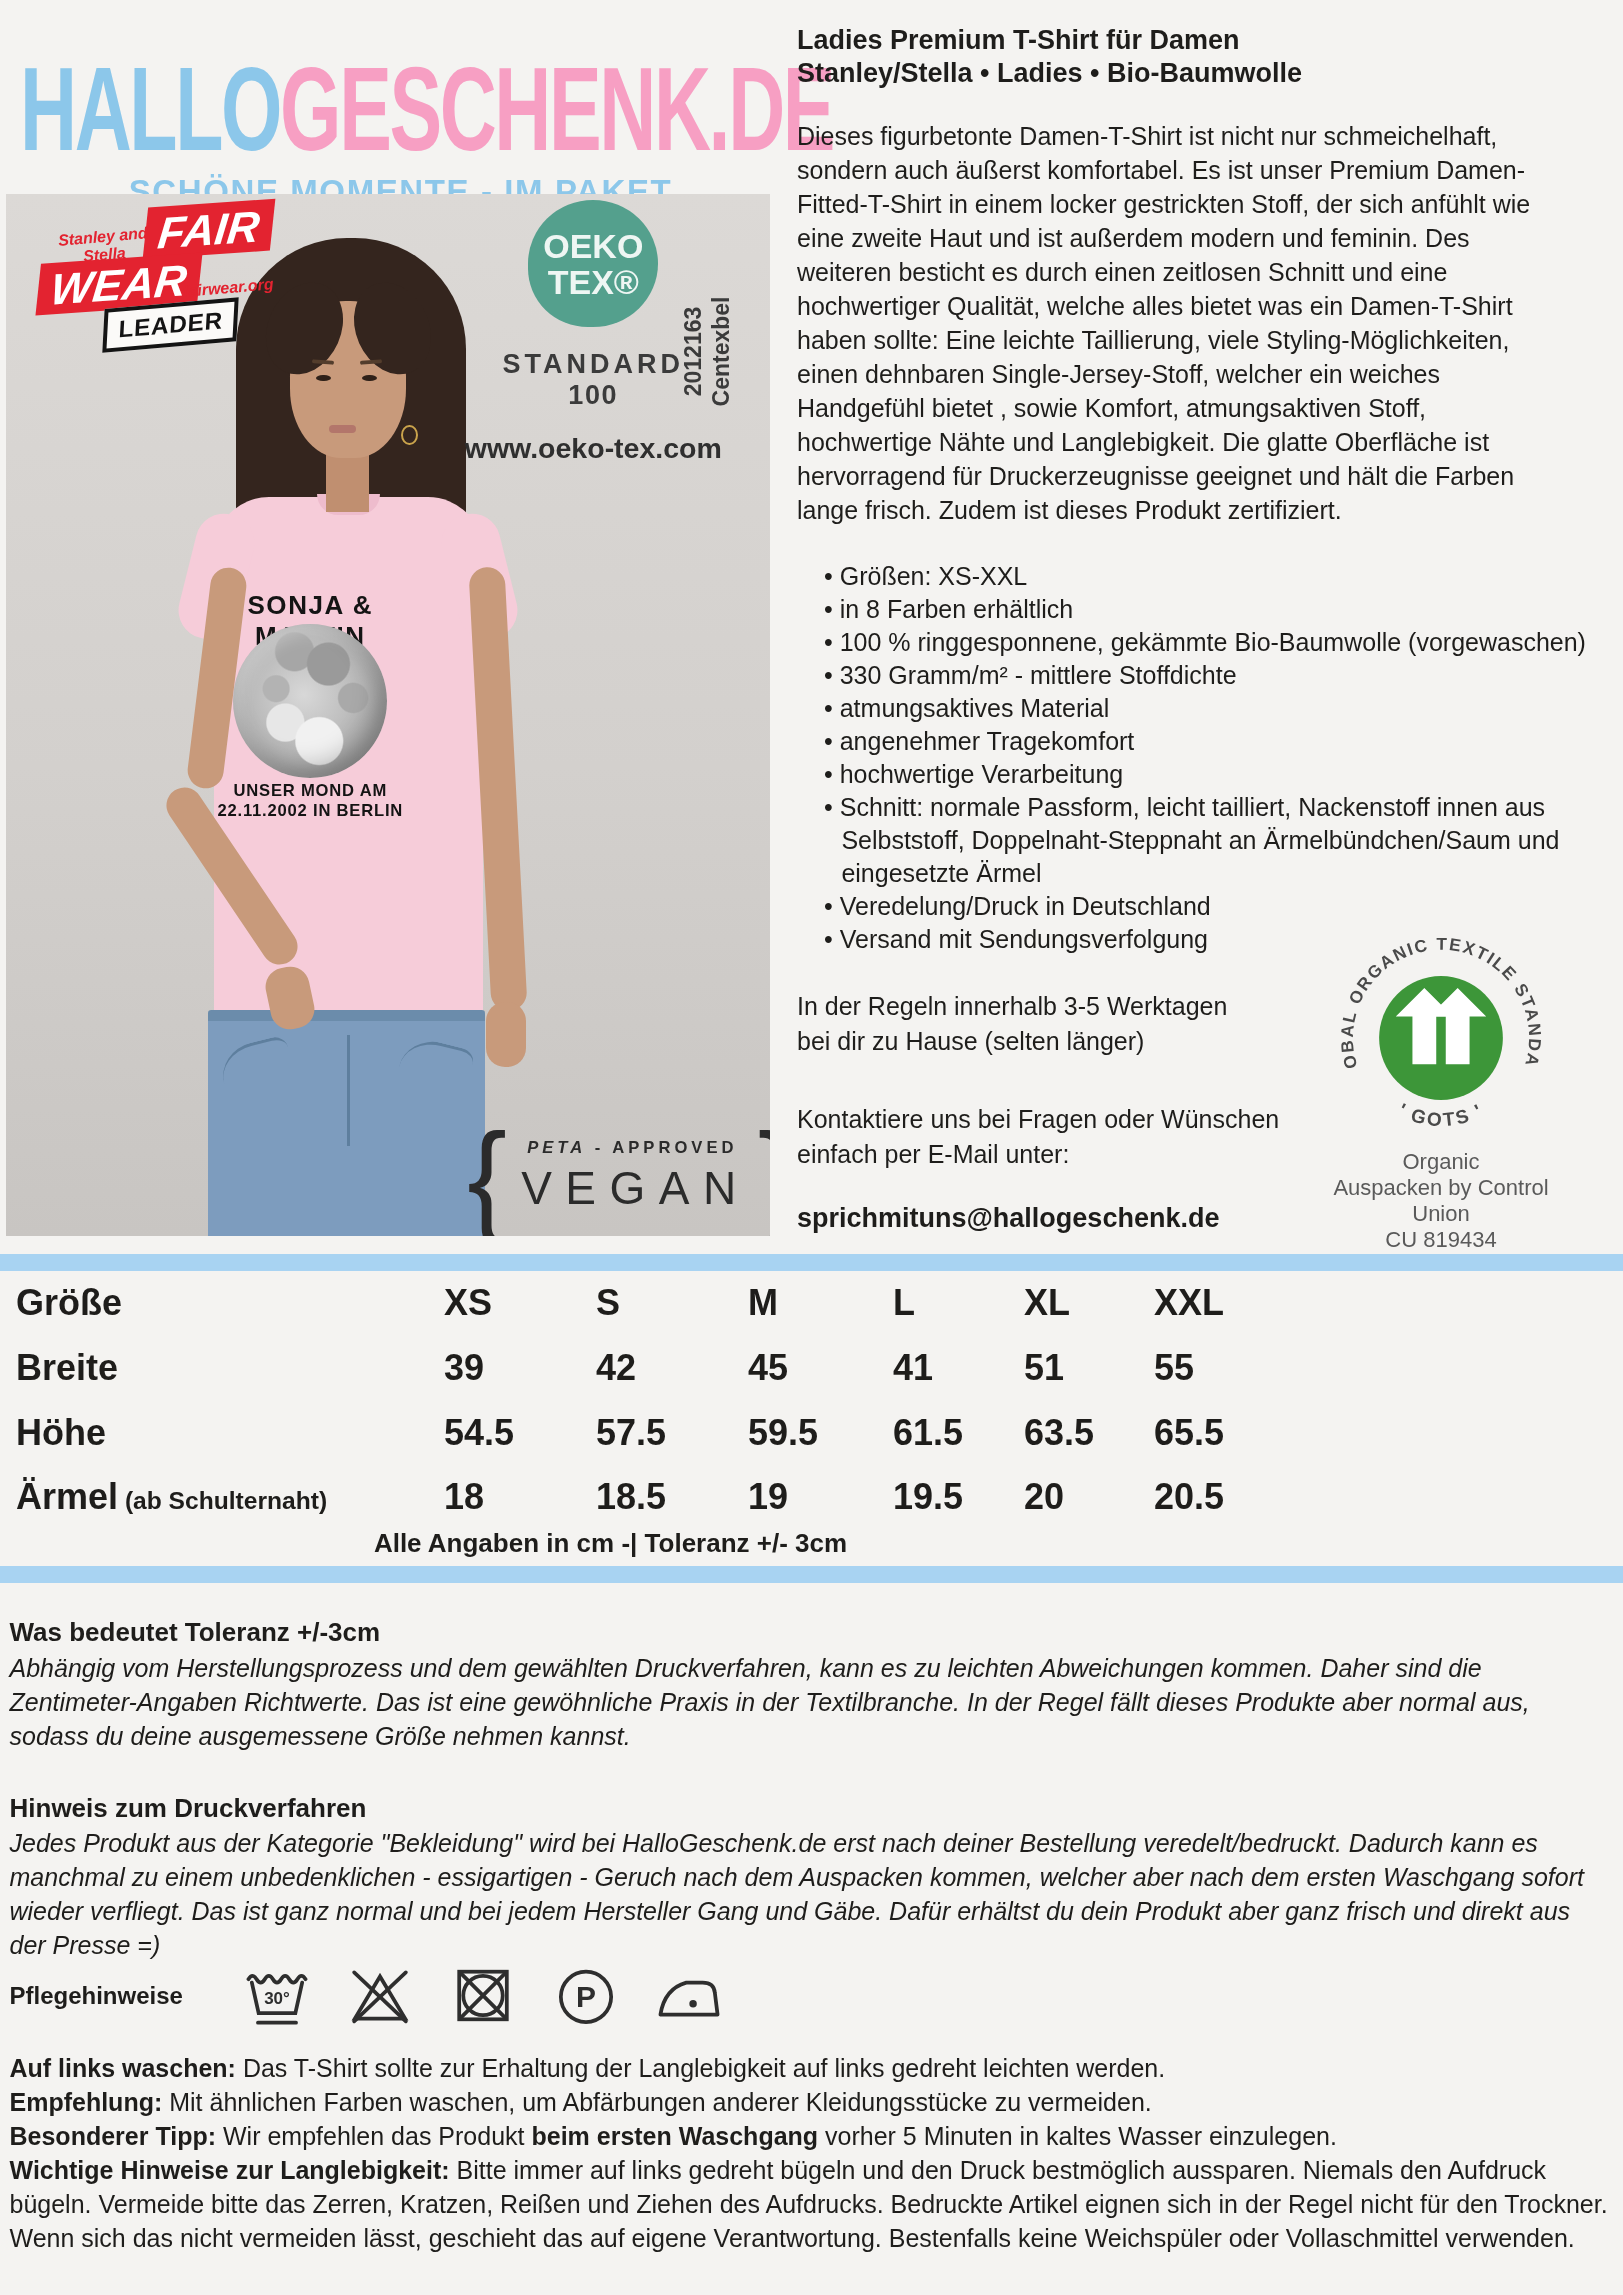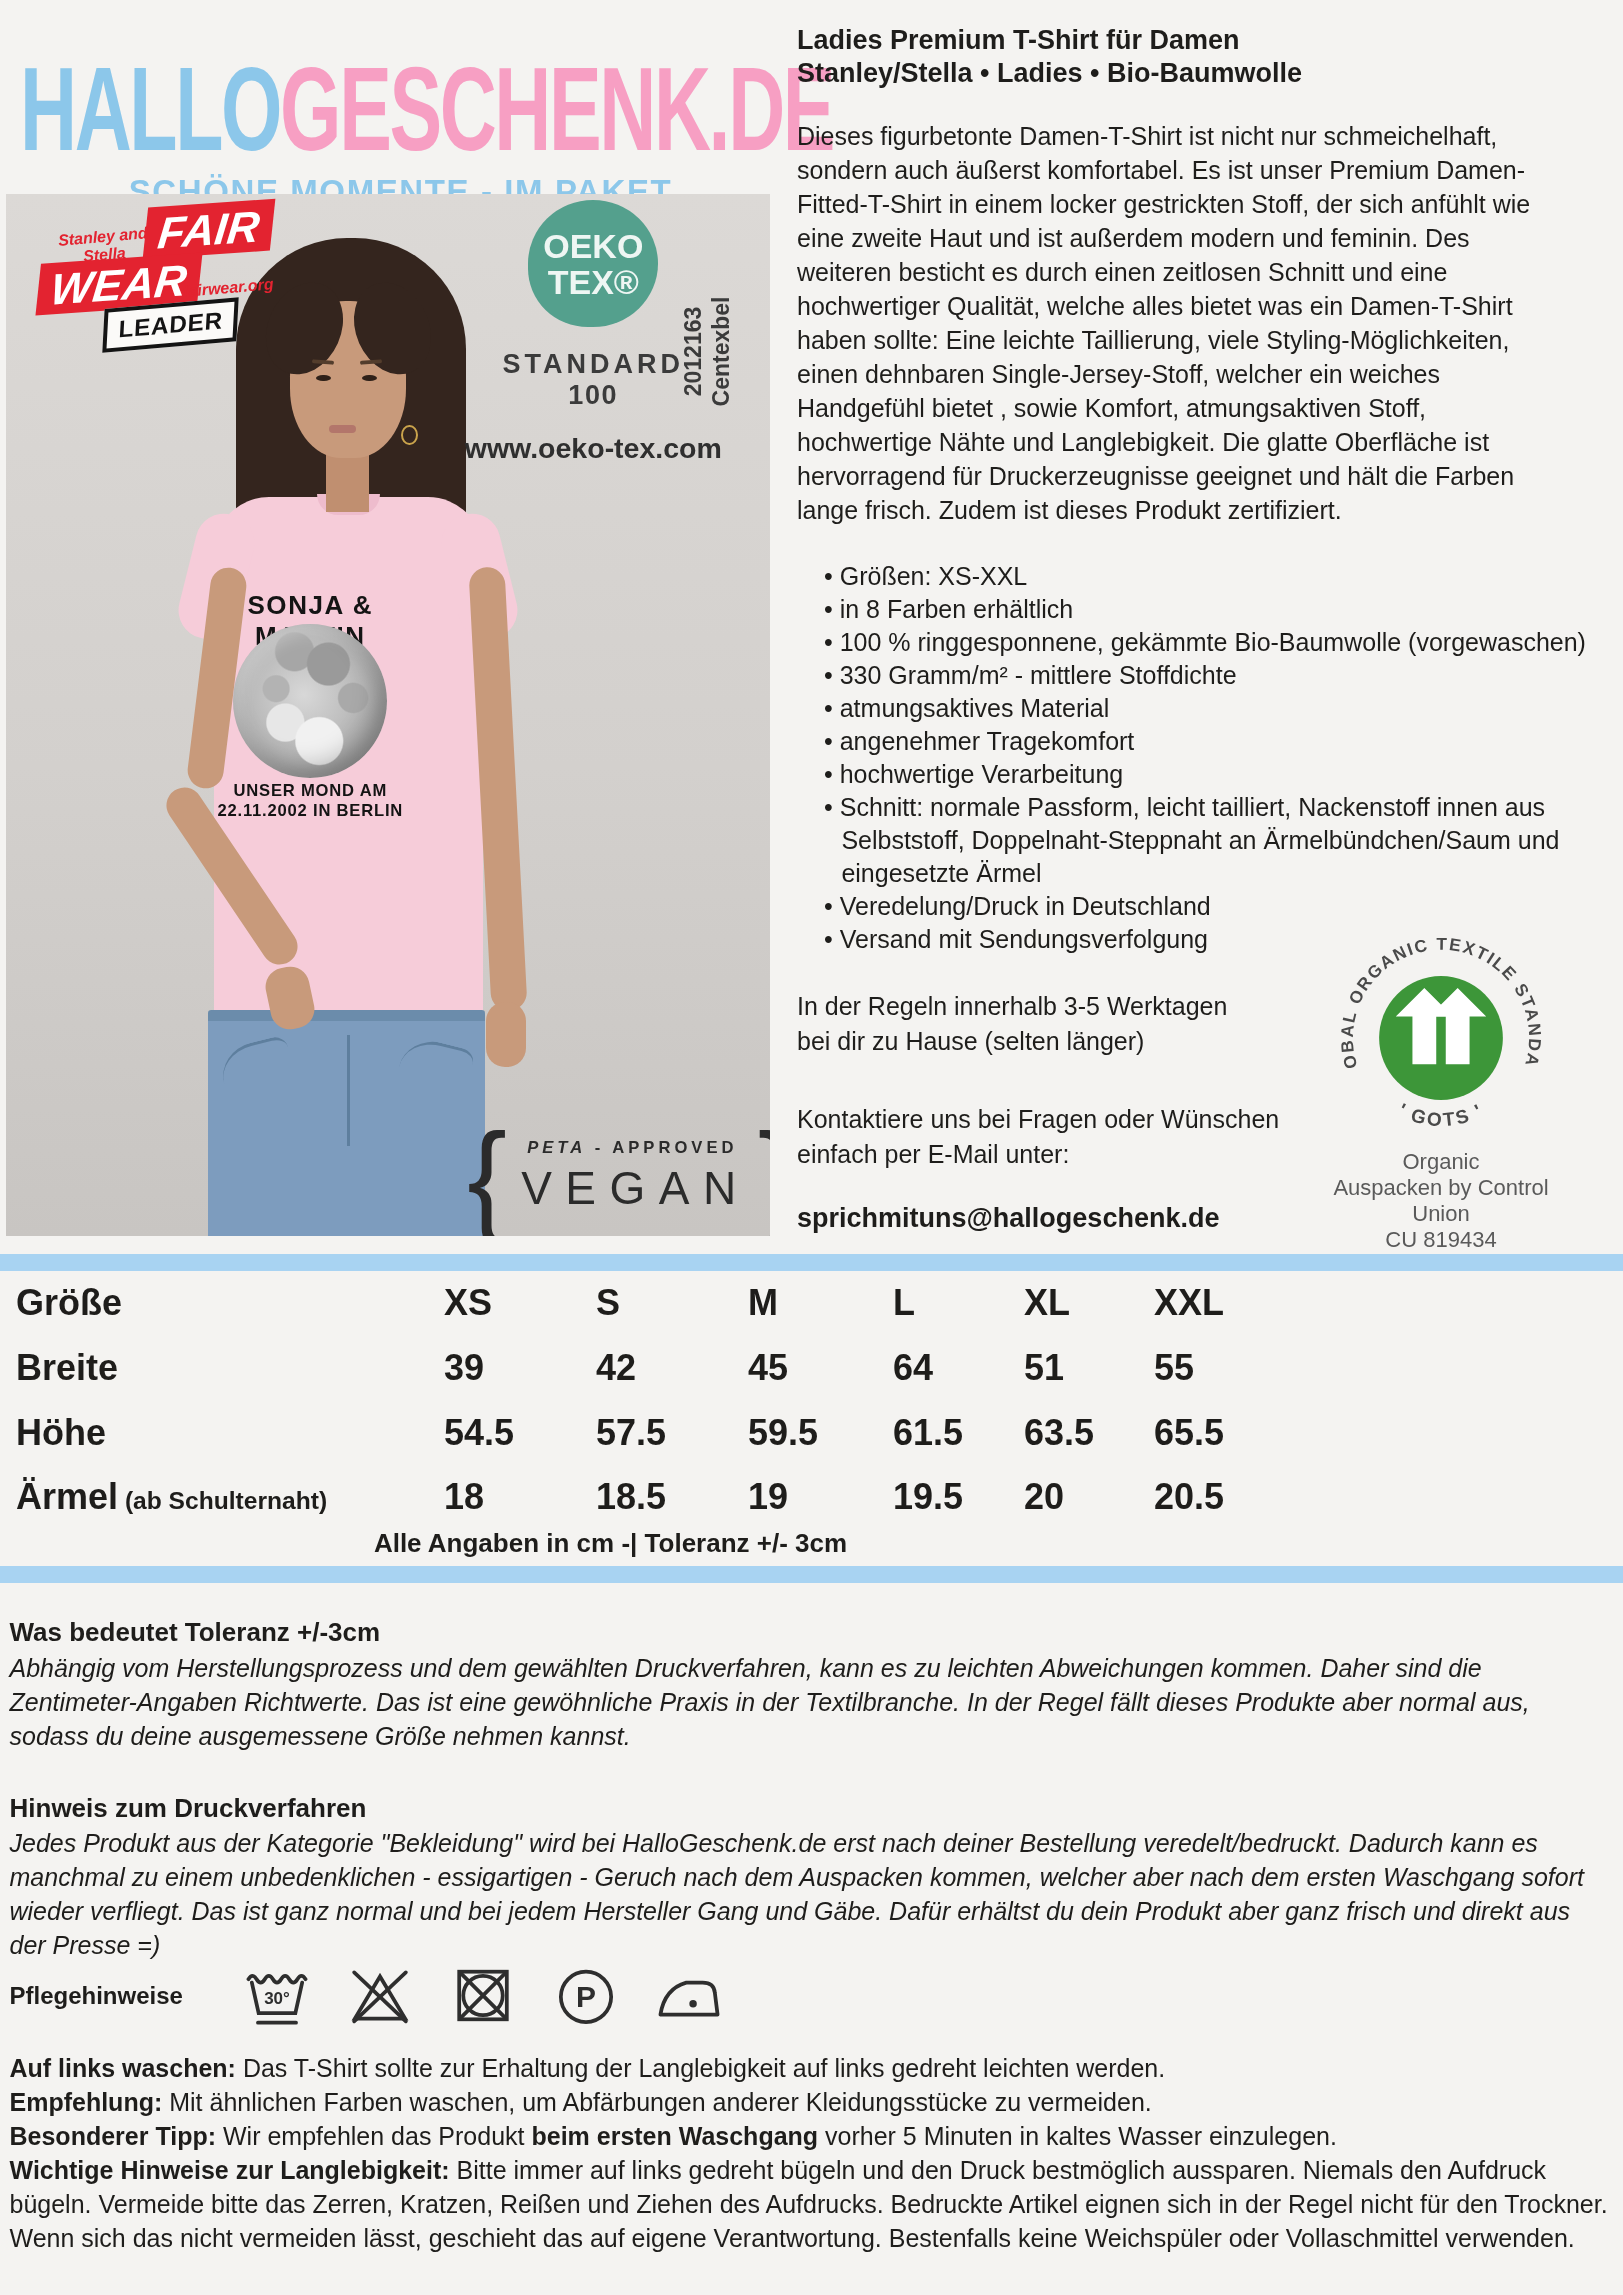--- a/index.html
+++ b/index.html
@@ -267,21 +267,21 @@
     <div class="st-cell" style="left: 444px; top: 1282px;">XS</div>
     <div class="st-cell" style="left: 596px; top: 1282px;">S</div>
     <div class="st-cell" style="left: 748px; top: 1282px;">M</div>
     <div class="st-cell" style="left: 893px; top: 1282px;">L</div>
     <div class="st-cell" style="left: 1024px; top: 1282px;">XL</div>
     <div class="st-cell" style="left: 1154px; top: 1282px;">XXL</div>
     <div class="st-label" style="left: 16px; top: 1347px;">Breite</div>
     <div class="st-cell" style="left: 444px; top: 1347px;">39</div>
     <div class="st-cell" style="left: 596px; top: 1347px;">42</div>
     <div class="st-cell" style="left: 748px; top: 1347px;">45</div>
-    <div class="st-cell" style="left: 893px; top: 1347px;">64</div>
+    <div class="st-cell" style="left: 893px; top: 1347px;">41</div>
     <div class="st-cell" style="left: 1024px; top: 1347px;">51</div>
     <div class="st-cell" style="left: 1154px; top: 1347px;">55</div>
     <div class="st-label" style="left: 16px; top: 1412px;">Höhe</div>
     <div class="st-cell" style="left: 444px; top: 1412px;">54.5</div>
     <div class="st-cell" style="left: 596px; top: 1412px;">57.5</div>
     <div class="st-cell" style="left: 748px; top: 1412px;">59.5</div>
     <div class="st-cell" style="left: 893px; top: 1412px;">61.5</div>
     <div class="st-cell" style="left: 1024px; top: 1412px;">63.5</div>
     <div class="st-cell" style="left: 1154px; top: 1412px;">65.5</div>
     <div class="st-label" style="left: 16px; top: 1476px;">Ärmel<span class="st-suffix"> (ab Schulternaht)</span></div>

